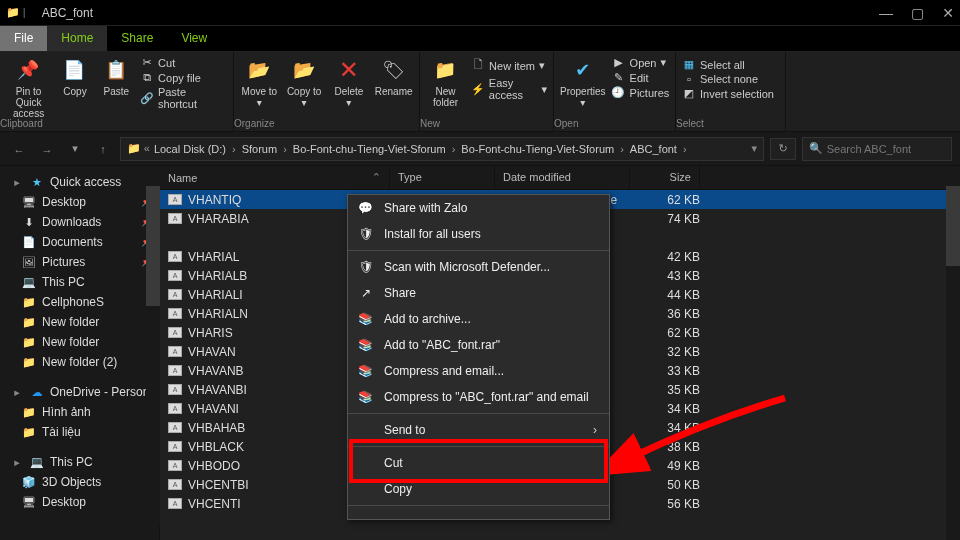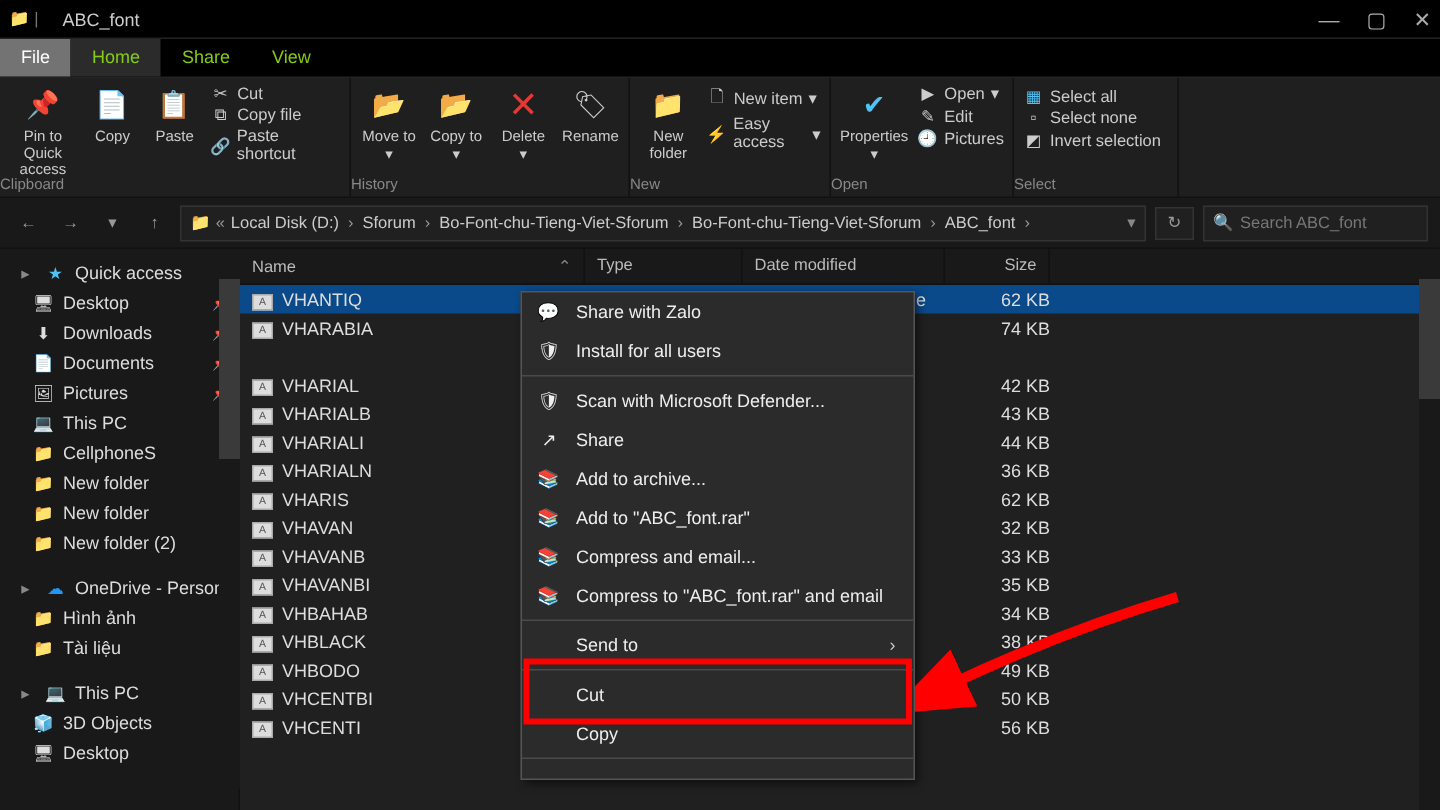--- a/index.html
+++ b/index.html
@@ -36,21 +36,21 @@
 .filelist { flex: 1; background: #202020; display: flex; flex-direction: column; position: relative; }
 .colhdr { display: flex; background: #191919; border-bottom: 1px solid #111; font-size: 11px; color: #bbb; }
 .colhdr .col { padding: 5px 8px; border-right: 1px solid #111; }
 .col.name { width: 230px; display: flex; align-items: center; gap: 4px; }
 .col.date { width: 135px; }
 .col.type { width: 105px; }
 .col.size { width: 70px; text-align: right; }
 .rows { flex: 1; overflow: hidden; }
 .row { display: flex; font-size: 12px; color: #ddd; height: 19px; align-items: center; }
 .row.sel { background: #0a4a8a; }
-.row .col.name { display: flex; align-items: flex-end; gap: 6px; padding-left: 8px; }
+.row .col.name { display: flex; align-items: center; gap: 6px; padding-left: 8px; }
 .row .fic { width: 14px; height: 11px; background: #ddd; border: 1px solid #aaa; font-size: 7px; color: #555; text-align: center; line-height: 9px; }
 .ctxmenu { position: absolute; left: 347px; top: 194px; width: 263px; background: #2b2b2b; border: 1px solid #555; z-index: 10; font-size: 12px; color: #eee; box-shadow: 2px 2px 6px rgba(0,0,0,0.6); }
 .ctxitem { display: flex; align-items: center; gap: 10px; padding: 5px 12px 5px 10px; }
 .ctxitem .cic { width: 16px; height: 16px; display: flex; align-items: center; justify-content: center; font-size: 12px; }
 .ctxsep { height: 1px; background: #4a4a4a; margin: 3px 0; }
 .ctxitem .arrow { margin-left: auto; color: #ccc; }
 .redbox { position: absolute; border: 4px solid #ff0000; pointer-events: none; z-index: 20; }
 .arrowsvg { position: absolute; z-index: 21; pointer-events: none; }
 .sb { position: absolute; right: 0; top: 0; width: 14px; height: 100%; background: #191919; }
 .sb .thumb { position: absolute; top: 20px; width: 100%; height: 80px; background: #3a3a3a; }
@@ -112,21 +112,21 @@
   <div class="rgroup" style="width:186px">
     <div class="rrow">
       <div class="bigbtn"><div class="ic">📂</div><span>Move to</span>▾</div>
       <div class="bigbtn"><div class="ic">📂</div><span>Copy to</span>▾</div>
       <div class="bigbtn"><div class="ic" style="color:#e53935;font-size:24px">✕</div><span>Delete</span>▾</div>
       <div class="bigbtn">
           <div class="ic">🏷</div>
           <span>Rename</span>
         </div>
     </div>
-    <div class="glabel">History</div>
+    <div class="glabel">Organize</div>
   </div>
   <div class="rgroup" style="width:134px">
     <div class="rrow">
       <div class="bigbtn">
           <div class="ic" style="color:#ffc107">📁</div>
           <span>New folder</span>
         </div>
       <div class="smallcol">
         <div class="sitem"><span class="sic">🗋</span><span>New item</span> ▾</div>
         <div class="sitem"><span class="sic">⚡</span><span>Easy access</span> ▾</div>
@@ -380,20 +380,29 @@
             <span class="fic">A</span>
             <span>VHAVANBI</span>
           </div>
           <div class="col date"></div>
           <div class="col type"></div>
           <div class="col size">35 KB</div>
         </div>
         <div class="row">
           <div class="col name">
             <span class="fic">A</span>
+            <span>VHAVANI</span>
+          </div>
+          <div class="col date"></div>
+          <div class="col type"></div>
+          <div class="col size">34 KB</div>
+        </div>
+        <div class="row">
+          <div class="col name">
+            <span class="fic">A</span>
             <span>VHBAHAB</span>
           </div>
           <div class="col date"></div>
           <div class="col type"></div>
           <div class="col size">34 KB</div>
         </div>
         <div class="row">
           <div class="col name">
             <span class="fic">A</span>
             <span>VHBLACK</span>

